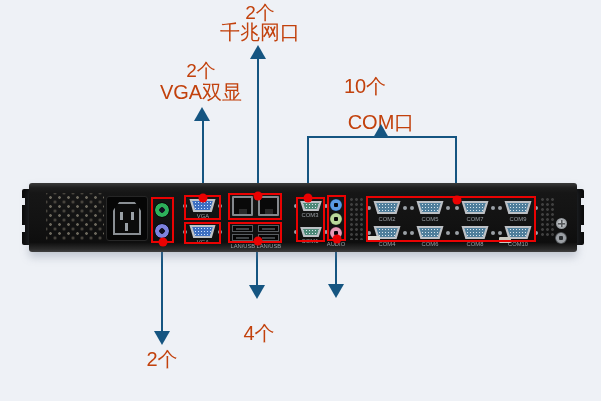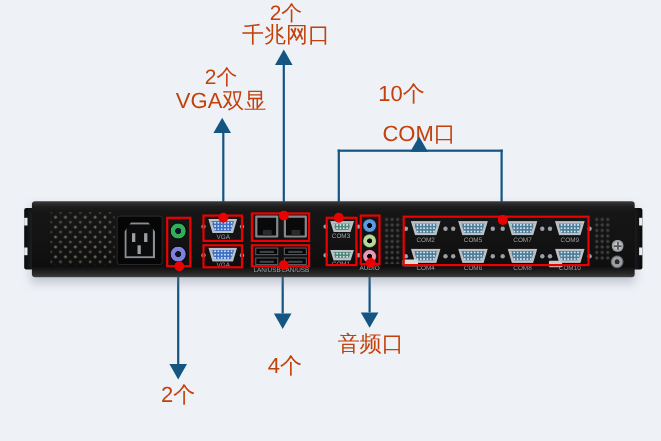--- a/index.html
+++ b/index.html
@@ -133,21 +133,20 @@
   <div class="callout f19" style="left:201px; top:61px;">2个</div>
   <div class="callout f20" style="left:201px; top:82px;">VGA双显</div>
 
   <div class="callout f20" style="left:365px; top:76px;">10个</div>
   <div class="callout f20" style="left:381px; top:98px;margin-top:14px;">COM口</div>
 
   <div class="callout f20" style="left:162px; top:349px;">2个</div>
 
   <div class="callout f20" style="left:259px; top:323px;">4个</div>
 
-  <div class="callout f20" style="left:337px; top:303px;">音频口</div>
 
   <div class="head-up" style="left:250px; top:45px;"></div>
   <div class="vline" style="left:257px; top:58px; height:140px;"></div>
 
   <div class="head-up" style="left:194px; top:107px;"></div>
   <div class="vline" style="left:202px; top:120px; height:79px;"></div>
 
   <div class="head-up" style="left:373px; top:124px;"></div>
   <div class="bracket"></div>
 

